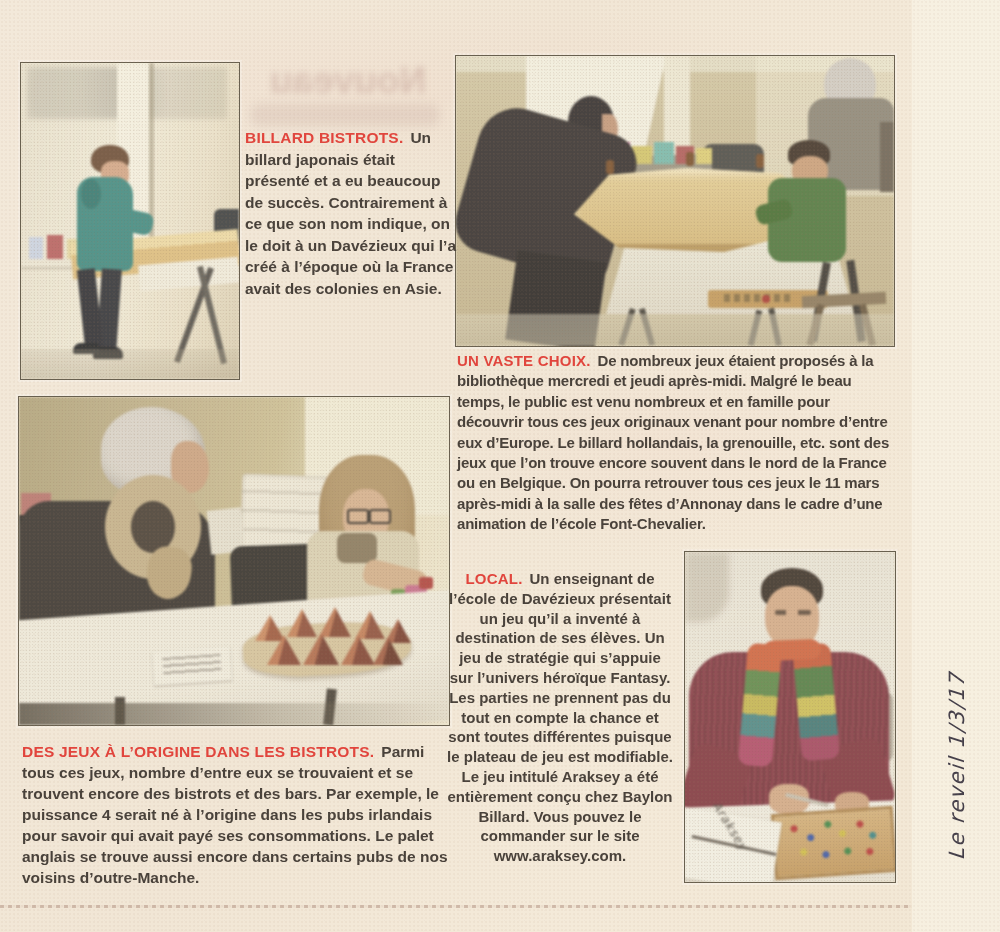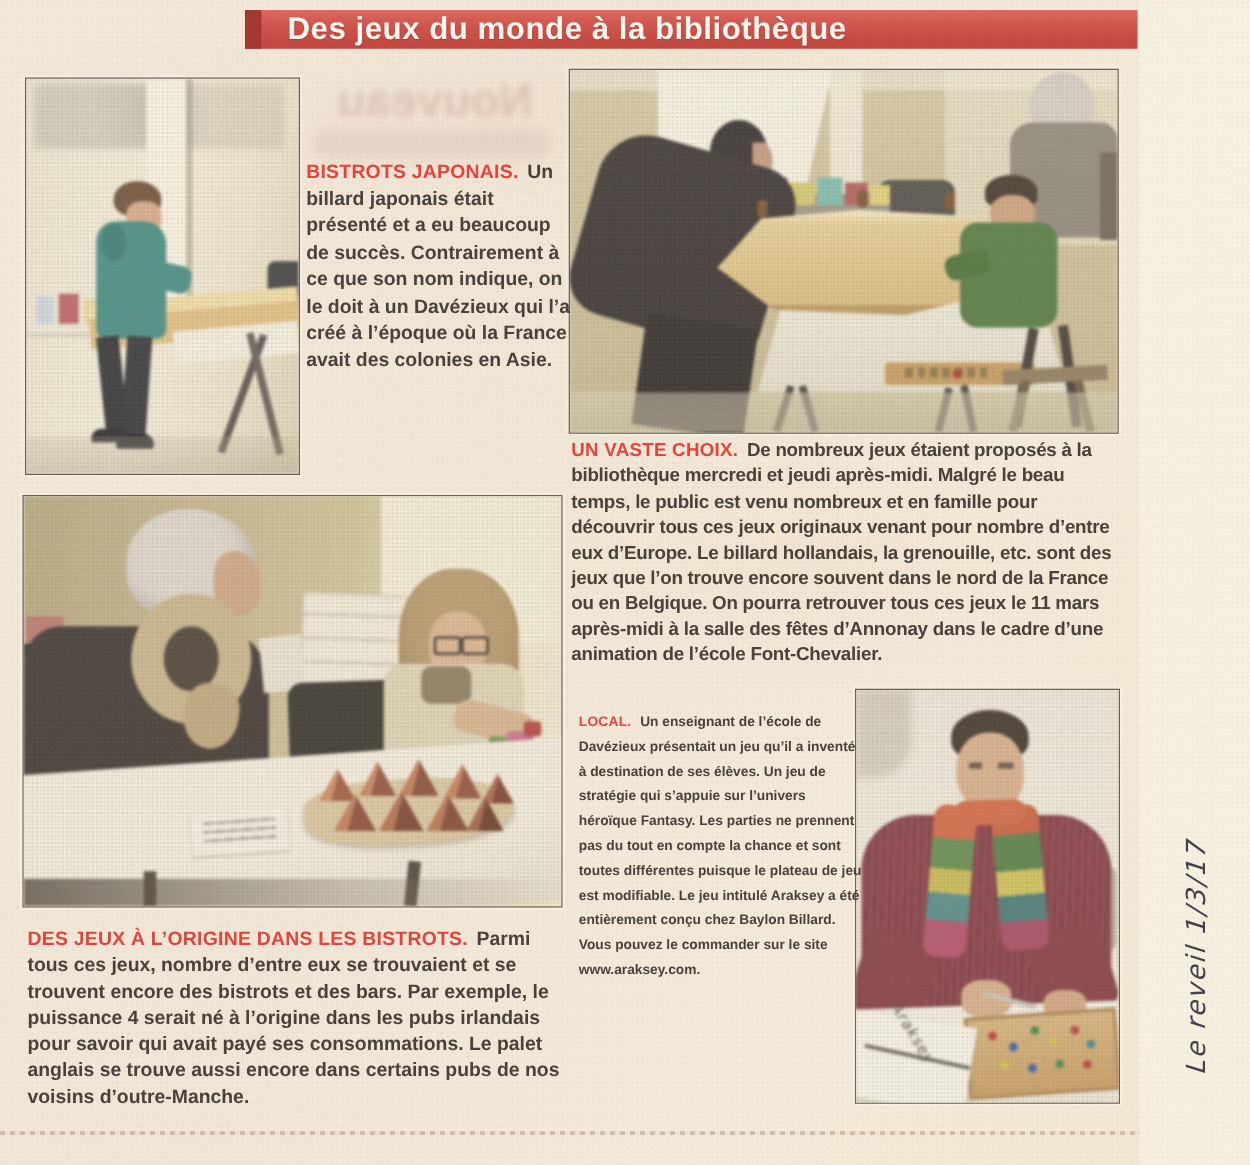--- a/index.html
+++ b/index.html
@@ -28,21 +28,21 @@
   .ghost-rule{position:absolute;left:0;top:905px;width:912px;height:3px;z-index:1;
         background:repeating-linear-gradient(90deg,rgba(158,120,104,.40) 0 4px,rgba(158,120,104,.05) 4px 8px);}
   #right-margin{position:absolute;left:912px;top:0;width:88px;height:932px;z-index:0;
         background:rgba(250,245,233,.55);}
   
   .sec{position:absolute;z-index:3;color:#48413a;font-weight:bold;text-align:left;}
   .lead{color:#e2443c;margin-right:7px;letter-spacing:.2px;}
   #sec-billard{left:245px;top:127px;width:215px;font-size:15.5px;line-height:21.5px;}
   #sec-vaste{left:457px;top:351px;width:442px;font-size:15px;line-height:20.4px;letter-spacing:-.2px;}
   #sec-bistrots{left:22px;top:741px;width:436px;font-size:15.5px;line-height:21px;}
-  #sec-local{left:463px;top:569px;width:228px;font-size:11px;line-height:19.8px;}
+  #sec-local{left:446px;top:569px;width:228px;font-size:15px;line-height:19.8px;text-align:center;}
   .sec p{margin:0;}
   
   #note{position:absolute;left:922px;top:596px;width:70px;height:336px;z-index:3;
         display:flex;align-items:center;justify-content:center;}
   #note span{transform:rotate(-90deg) skewX(-7deg);white-space:nowrap;
         font-family:"DejaVu Sans",sans-serif;font-style:italic;font-size:21px;
         color:#433e49;letter-spacing:1.5px;}
   
   .photo{position:absolute;overflow:hidden;z-index:2;border:1px solid #68604f;
         box-shadow:0 0 0 2px rgba(255,255,255,.25);background:#ece4cf;}
@@ -77,24 +77,20 @@
 <div id="page">
 
   <div id="right-margin"></div>
   <div class="tint" style="left:0;top:0;width:912px;height:180px;background:radial-gradient(ellipse at 45% 50%,rgba(226,160,150,.08),transparent 70%);"></div>
   <div class="tint" style="left:430px;top:330px;width:480px;height:230px;background:radial-gradient(ellipse at center,rgba(226,160,150,.07),transparent 72%);"></div>
 
   <div class="ghost-text">Nouveau</div>
   <div class="ghost-blob"></div>
   <div class="ghost-rule"></div>
 
-  <div id="banner">
-    <div class="cap"></div>
-    <h1>Des jeux du monde à la bibliothèque</h1>
-  </div>
 
   <div id="photo1" class="photo" aria-label="Un garçon en sweat à capuche turquoise debout devant un billard japonais posé sur une table pliante">
     <div class="ph-wrap">
       <div class="s" style="left:6px;top:4px;width:200px;height:52px;filter:blur(2px);background:radial-gradient(circle at 25% 50%,rgba(110,105,95,.22) 0 30%,transparent 60%),radial-gradient(circle at 75% 40%,rgba(110,105,95,.16) 0 35%,transparent 65%);"></div>
       <div class="s" style="left:96px;top:0;width:32px;height:198px;background:#f8f4e3;"></div>
       <div class="s" style="left:128px;top:0;width:5px;height:200px;background:rgba(150,138,108,.5);"></div>
       <div class="s" style="left:0;top:196px;width:92px;height:8px;background:#efe9d6;box-shadow:0 2px 2px rgba(120,110,90,.3);"></div>
       <div class="s" style="left:8px;top:174px;width:14px;height:22px;background:#cdd7e8;"></div>
       <div class="s" style="left:26px;top:172px;width:16px;height:24px;background:#c06060;"></div>
       <div class="s" style="left:46px;top:176px;width:16px;height:20px;background:#e8d9a0;"></div>
@@ -230,21 +226,21 @@
       <div class="s" style="left:100px;top:246px;width:44px;height:4px;background:#c8c2b2;transform:rotate(14deg);"></div>
       <div class="s" style="left:88px;top:258px;width:122px;height:66px;background:linear-gradient(180deg,#d8b278,#c89c5c);transform:rotate(-4deg);border:3px solid #b08448;box-sizing:border-box;"></div>
       <div class="s p4-pieces" style="left:96px;top:266px;width:106px;height:46px;transform:rotate(-4deg);"></div>
       <div class="s" style="left:-12px;top:262px;width:104px;height:70px;background:#f6f3e7;transform:rotate(9deg);box-shadow:0 1px 3px rgba(110,100,80,.35);"></div>
       <div class="s" style="left:6px;top:292px;width:86px;height:3px;background:#6a6258;transform:rotate(12deg);"></div>
       <div class="s" style="left:18px;top:268px;font-family:'DejaVu Sans',sans-serif;font-style:italic;font-size:12px;color:#4f4a42;transform:rotate(58deg);letter-spacing:1px;">Araksey</div>
     </div>
   </div>
 
   <div id="sec-billard" class="sec">
-    <p><span class="lead">BISTROTS JAPONAIS.</span><span>Un billard japonais était présenté et a eu beaucoup de succès. Contrairement à ce que son nom indique, on le doit à un Davézieux qui l’a créé à l’époque où la France avait des colonies en Asie.</span></p>
+    <p><span class="lead">BILLARD BISTROTS.</span><span>Un billard japonais était présenté et a eu beaucoup de succès. Contrairement à ce que son nom indique, on le doit à un Davézieux qui l’a créé à l’époque où la France avait des colonies en Asie.</span></p>
   </div>
 
   <div id="sec-vaste" class="sec">
     <p><span class="lead">UN VASTE CHOIX.</span><span>De nombreux jeux étaient proposés à la bibliothèque mercredi et jeudi après-midi. Malgré le beau temps, le public est venu nombreux et en famille pour découvrir tous ces jeux originaux venant pour nombre d’entre eux d’Europe. Le billard hollandais, la grenouille, etc. sont des jeux que l’on trouve encore souvent dans le nord de la France ou en Belgique. On pourra retrouver tous ces jeux le 11 mars après-midi à la salle des fêtes d’Annonay dans le cadre d’une animation de l’école Font-Chevalier.</span></p>
   </div>
 
   <div id="sec-bistrots" class="sec">
     <p><span class="lead">DES JEUX À L’ORIGINE DANS LES BISTROTS.</span><span>Parmi tous ces jeux, nombre d’entre eux se trouvaient et se trouvent encore des bistrots et des bars. Par exemple, le puissance 4 serait né à l’origine dans les pubs irlandais pour savoir qui avait payé ses consommations. Le palet anglais se trouve aussi encore dans certains pubs de nos voisins d’outre-Manche.</span></p>
   </div>
 

